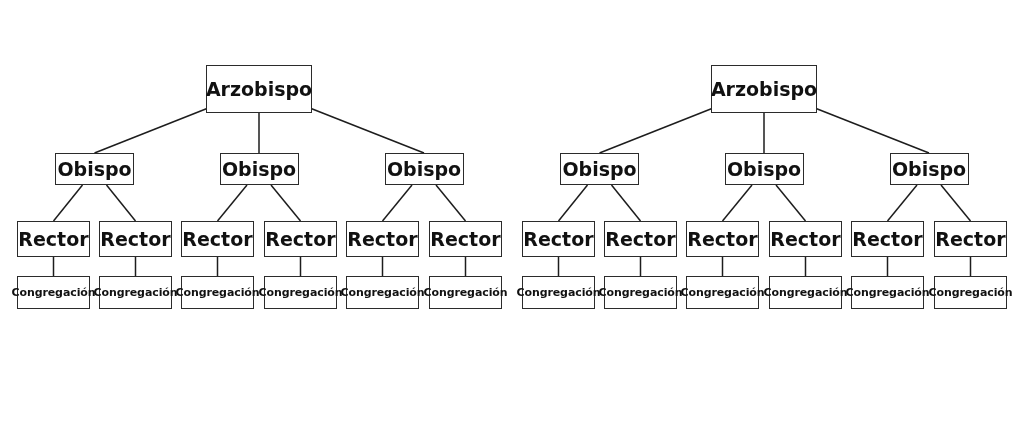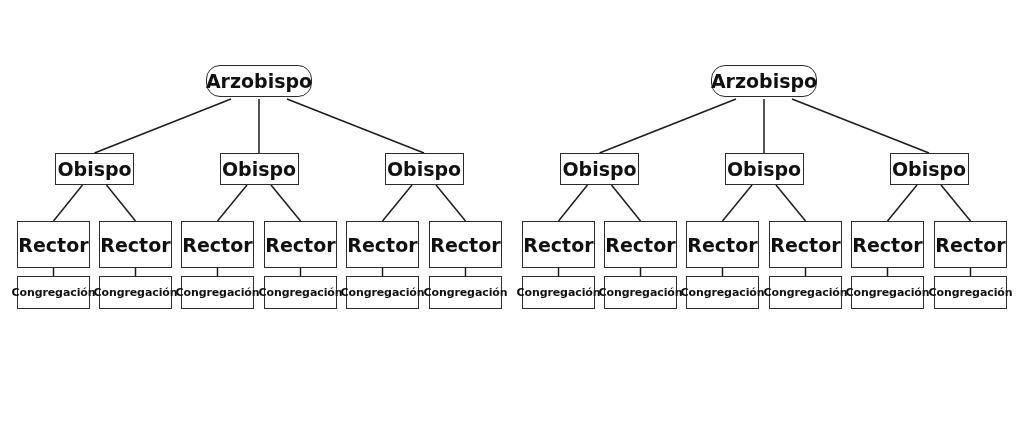--- a/index.html
+++ b/index.html
@@ -33,26 +33,26 @@
     position: absolute;
     box-sizing: border-box;
     background: #ffffff;
     border: 1.5px solid #2b2b2b;
     color: #111111;
     display: flex;
     align-items: center;
     justify-content: center;
     white-space: nowrap;
   }
-  .lvl1 { top: 65px;  left: 197px; width: 106px; height: 32px; font-size: 19px; font-weight: 600; border-radius: 14px; }
+  .lvl1 { top: 65px;  left: 197px; width: 106px; height: 48px; font-size: 19px; font-weight: 600; }
   .lvl2 { top: 153px; width: 79px;  height: 32px; font-size: 19px; font-weight: 600; }
   .ob1 { left: 46px; }
   .ob2 { left: 210.5px; }
   .ob3 { left: 375.5px; }
-  .lvl3 { top: 221px; width: 73px; height: 47px; font-size: 19px; font-weight: 600; }
+  .lvl3 { top: 221px; width: 73px; height: 36px; font-size: 19px; font-weight: 600; }
   .lvl4 { top: 276px; width: 73px; height: 33px; font-size: 11px; font-weight: 600; letter-spacing: -0.1px; }
   .c1 { left: 8px; }
   .c2 { left: 90px; }
   .c3 { left: 172px; }
   .c4 { left: 255px; }
   .c5 { left: 337px; }
   .c6 { left: 420px; }
   .diagram-title {
     position: absolute;
     top: 334px;

